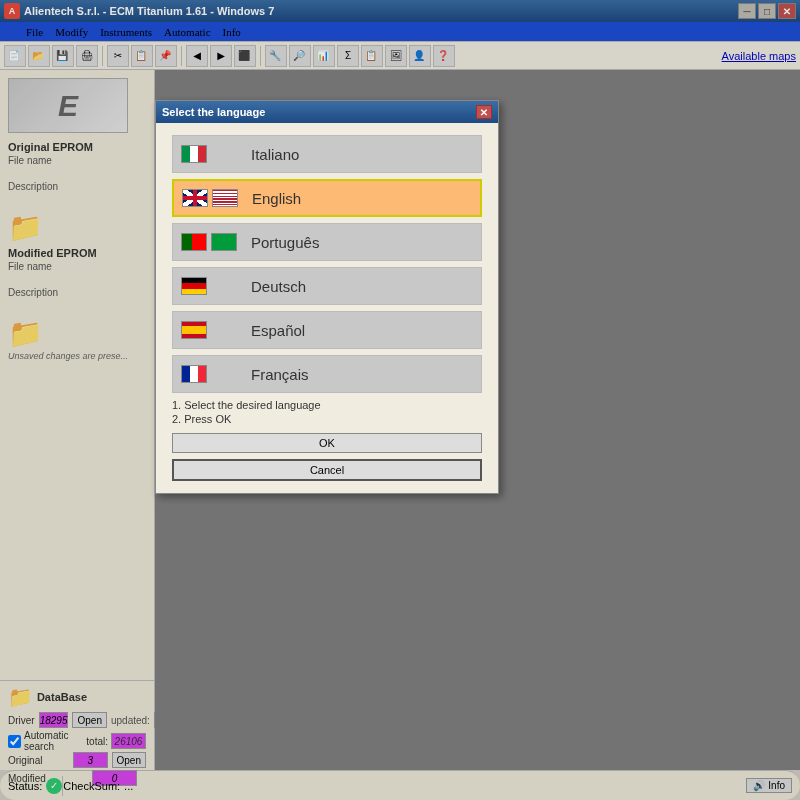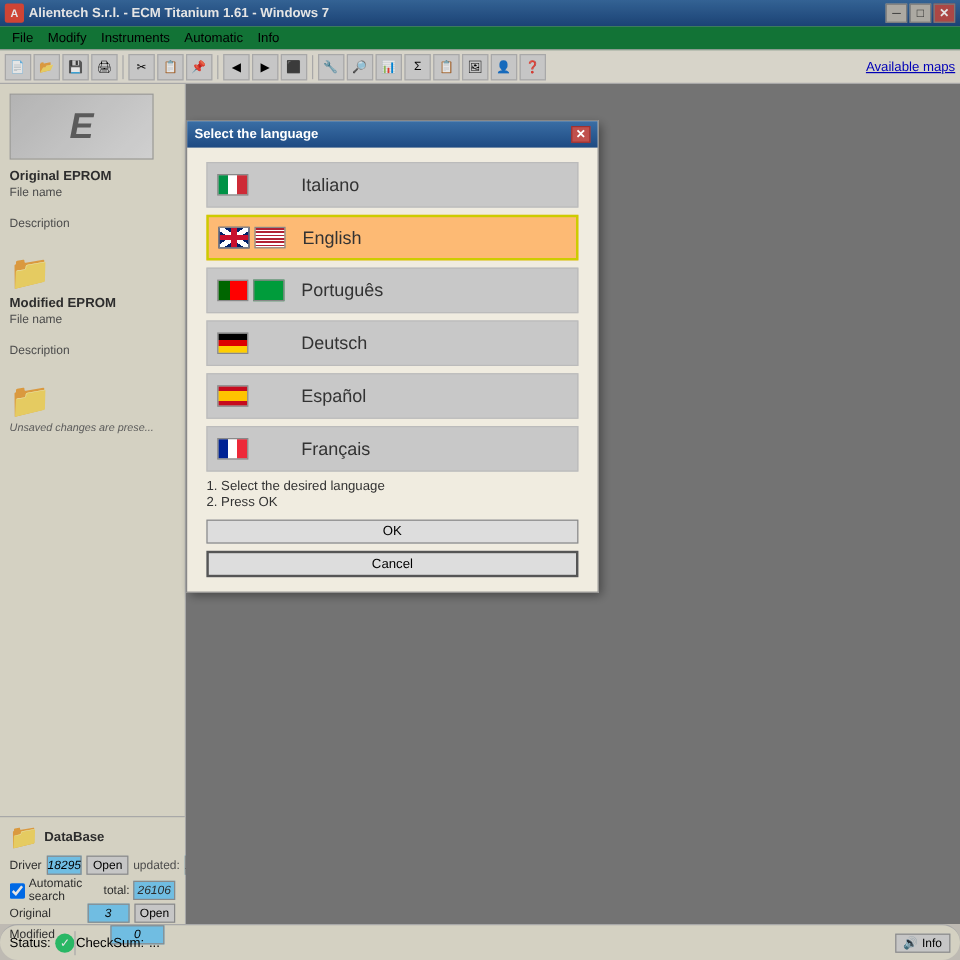--- a/index.html
+++ b/index.html
@@ -51,26 +51,27 @@
       align-items: center;
       justify-content: center;
       font-size: 10px;
       cursor: pointer;
       color: #333;
     }
     .title-btn.close { background: #c0504d; color: white; }
 
     
     .menu-bar {
-      background: #15803d;
+      background: #1d4ed8;
       height: 20px;
       display: flex;
       align-items: center;
-      padding: 0 4px;
+      padding: 0 20px;
       border-bottom: 1px solid #bbb;
+      font-family: Liberation Serif, serif;
     }
     .menu-item {
       padding: 2px 6px;
       font-size: 11px;
       cursor: pointer;
       color: #000;
     }
 
     
     .toolbar {
@@ -179,21 +180,21 @@
     .db-folder-icon { font-size: 20px; color: #e8a020; }
     .db-row {
       display: flex;
       align-items: center;
       gap: 4px;
       margin-bottom: 2px;
       font-size: 10px;
     }
     .db-label { width: 80px; color: #333; }
     .db-value {
-      background: #7dd3fc;
+      background: #d946ef;
       border: 1px solid #999;
       width: 45px;
       height: 16px;
       text-align: left;
       font-size: 10px;
       display: flex;
       align-items: center;
       justify-content: center;
       font-style: italic;
     }

